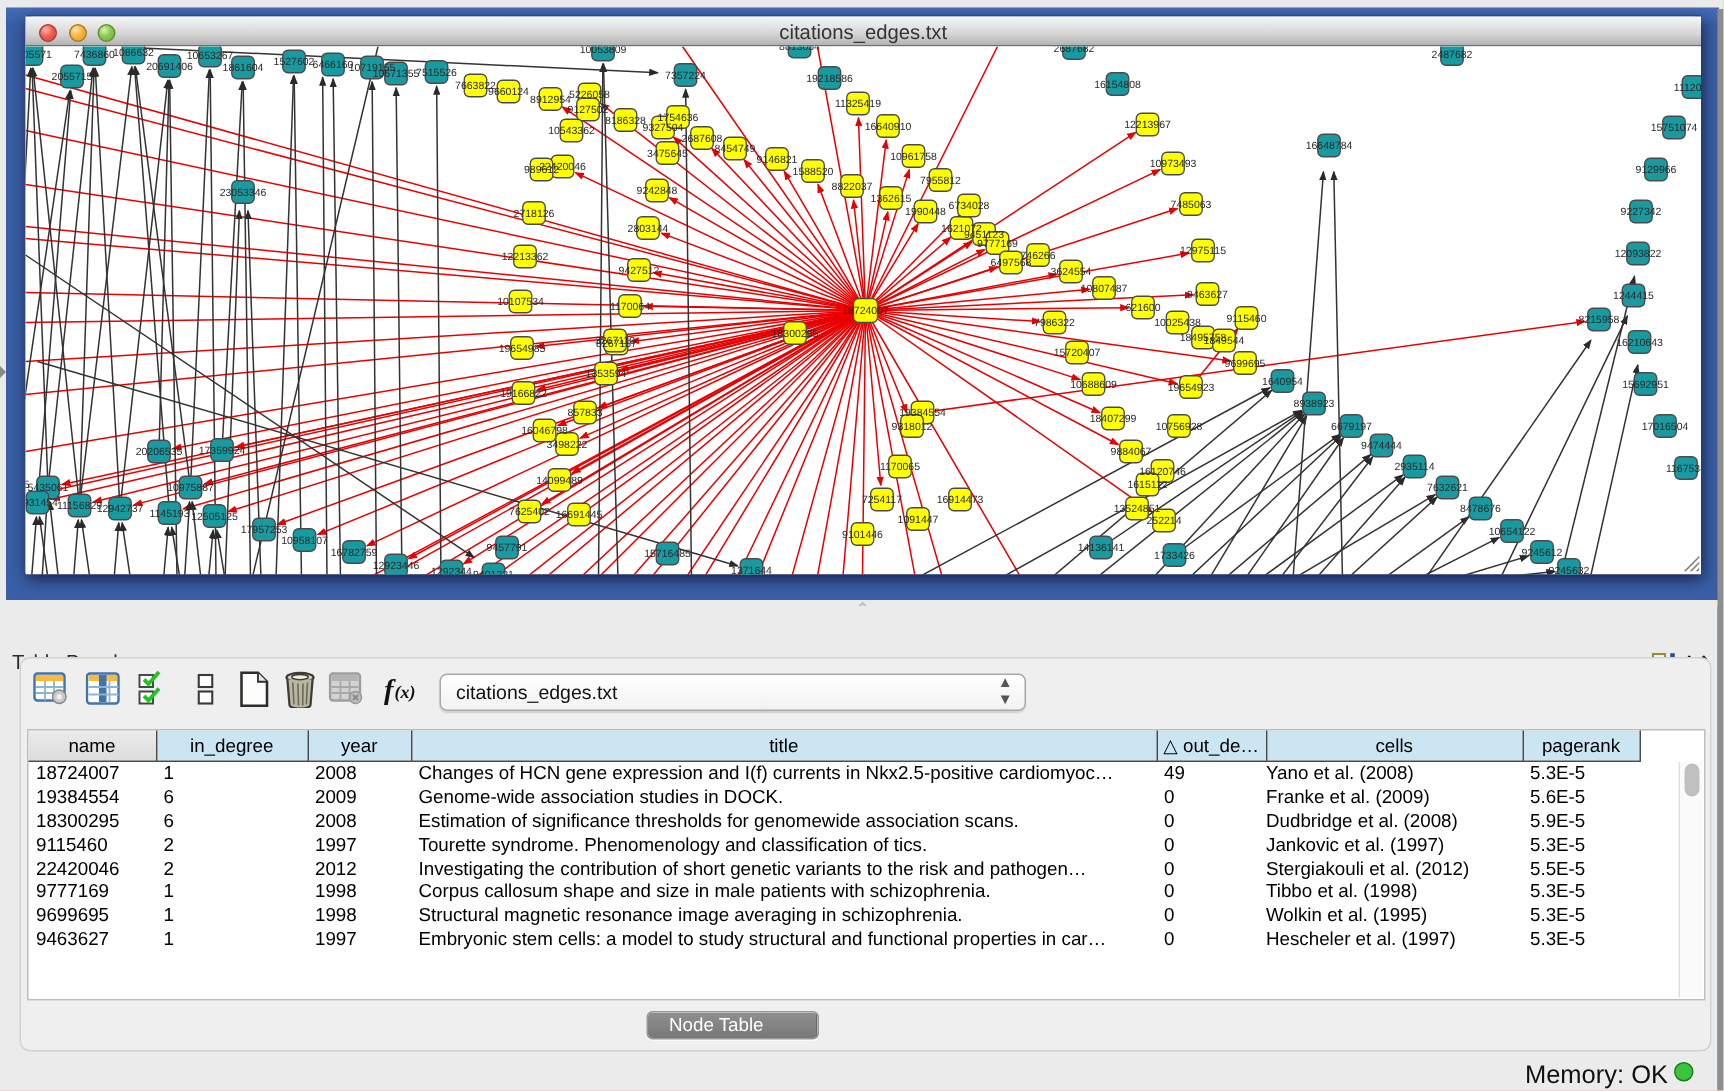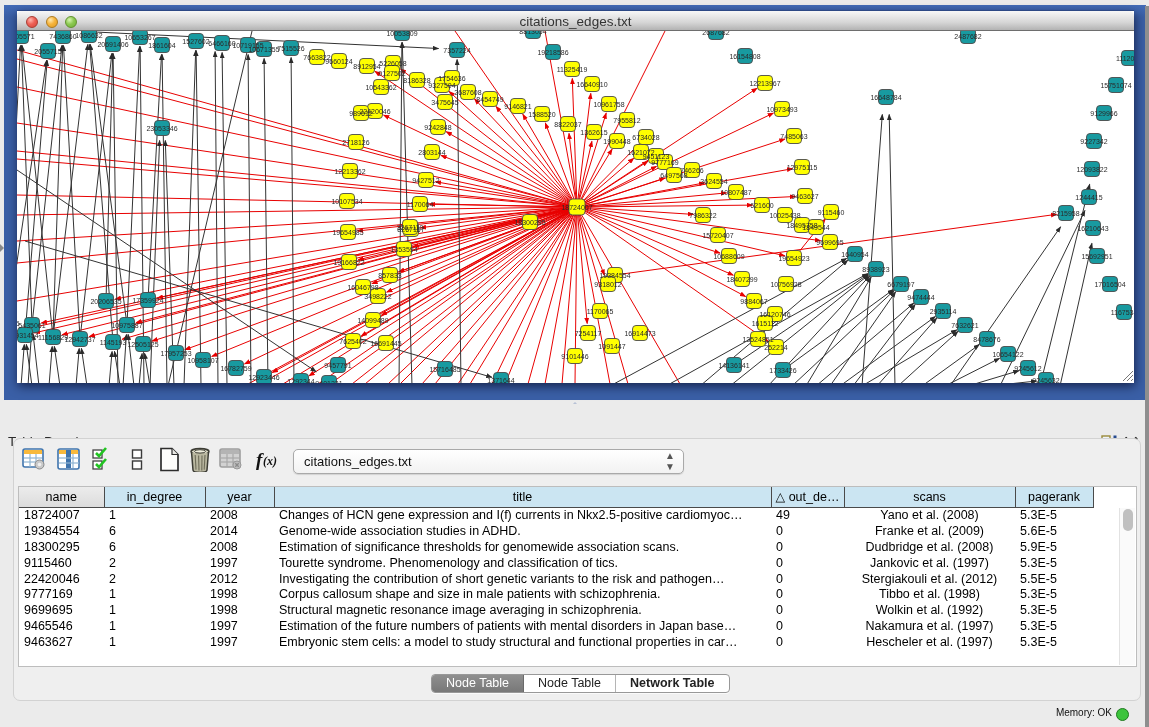--- a/index.html
+++ b/index.html
@@ -29,33 +29,33 @@
 #combo { position:absolute; left:275px; top:2px; width:391px; height:25px; background:linear-gradient(#ffffff,#f2f2f2);
   border:1px solid #a9a9a9; border-radius:5px; font-size:13px; color:#111; line-height:23px; padding-left:10px;
   box-shadow:0 1px 1px rgba(0,0,0,.12);}
 #combo .upd { position:absolute; right:8px; top:0; height:23px; font-size:10px; color:#555; line-height:11px; }
 #tablewrap { position:absolute; left:4px; top:47px; width:1119px; height:181px; background:#fff; border:1px solid #bdbdbd; }
 table#grid { border-collapse:collapse; table-layout:fixed; width:1074px; font-size:12.5px; color:#000; }
 table#grid th { height:20px; font-weight:normal; font-size:12.5px; background:#cbe5f2;
   border:1px solid #4a4a4a; border-top:none; padding:0; text-align:center; overflow:hidden; white-space:nowrap;}
 table#grid th.h1 { background:linear-gradient(#ececec,#dcdcdc); border-left:none; }
 table#grid td { height:15.9px; padding:0 0 0 5px; overflow:hidden; white-space:nowrap; }
-table#grid td.c6 { text-align:center; padding:0; }
+table#grid td.c6 { padding:0; }
 #vsb { position:absolute; right:1px; top:21px; bottom:1px; width:16px; background:#fafafa; border-left:1px solid #e2e2e2;}
 #vsb .th { position:absolute; left:2.5px; top:1px; width:10px; height:22px; background:#c0c0c0; border-radius:5px; }
 
 #tabs { position:absolute; left:417px; top:235px; height:19px; display:flex;
   border:1px solid #989898; border-radius:4px; overflow:hidden; background:#fff;
-  box-shadow:0 1px 0 rgba(255,255,255,.7);}
+  box-shadow:0 1px 0 rgba(255,255,255,.7);flex-direction:column;}
 #tabs div { font-size:12.5px; line-height:17px; padding:0 14px; color:#222; border-right:1px solid #b5b5b5;}
 #tabs div.sel { background:linear-gradient(#8f8f8f,#787878); color:#fff; border-right:1px solid #6a6a6a;}
 #tabs div:last-child { border-right:none;font-weight:bold; }
 
 #status { position:absolute; left:0; top:298px; width:1145px; height:25px; }
-#status .m { position:absolute; right:33px; top:5px; font-size:10px; color:#111; }
+#status .m { position:absolute; right:33px; top:5px; font-size:17px; color:#111; }
 #status .dot { position:absolute; right:16px; top:6px; width:13px; height:13px; border-radius:50%;
   background:#3cc43c; border:1px solid #1f7a1f; }
 #phicons { position:absolute; right:5px; top:7px; width:40px; height:16px; }
 #lmark { position:absolute; left:0; top:244px; width:0; height:0; border-left:4px solid #8a8a8a; border-top:4px solid transparent; border-bottom:4px solid transparent; }
 </style></head>
 <body>
 <div id="root">
   <div id="desk">
     <div id="blue"></div>
     <div id="lmark"></div>
@@ -661,37 +661,37 @@
               <col style="width:171px">
               <col style="width:78px">
             </colgroup>
           <tbody>
               <tr>
                 <th class="h1">name</th>
                 <th>in_degree</th>
                 <th>year</th>
                 <th>title</th>
                 <th>△ out_de…</th>
-                <th>scans</th>
+                <th>cells</th>
                 <th>pagerank</th>
               </tr>
           <tr>
                 <td class="c1">18724007</td>
                 <td class="c2">1</td>
                 <td class="c3">2008</td>
                 <td class="c4">Changes of HCN gene expression and I(f) currents in Nkx2.5-positive cardiomyoc…</td>
                 <td class="c5">49</td>
                 <td class="c6">Yano et al. (2008)</td>
                 <td class="c7">5.3E-5</td>
               </tr>
               <tr>
                 <td class="c1">19384554</td>
                 <td class="c2">6</td>
-                <td class="c3">2014</td>
-                <td class="c4">Genome-wide association studies in ADHD.</td>
+                <td class="c3">2009</td>
+                <td class="c4">Genome-wide association studies in DOCK.</td>
                 <td class="c5">0</td>
                 <td class="c6">Franke et al. (2009)</td>
                 <td class="c7">5.6E-5</td>
               </tr>
               <tr>
                 <td class="c1">18300295</td>
                 <td class="c2">6</td>
                 <td class="c3">2008</td>
                 <td class="c4">Estimation of significance thresholds for genomewide association scans.</td>
                 <td class="c5">0</td>
@@ -724,30 +724,21 @@
                 <td class="c5">0</td>
                 <td class="c6">Tibbo et al. (1998)</td>
                 <td class="c7">5.3E-5</td>
               </tr>
               <tr>
                 <td class="c1">9699695</td>
                 <td class="c2">1</td>
                 <td class="c3">1998</td>
                 <td class="c4">Structural magnetic resonance image averaging in schizophrenia.</td>
                 <td class="c5">0</td>
-                <td class="c6">Wolkin et al. (1992)</td>
-                <td class="c7">5.3E-5</td>
-              </tr>
-              <tr>
-                <td class="c1">9465546</td>
-                <td class="c2">1</td>
-                <td class="c3">1997</td>
-                <td class="c4">Estimation of the future numbers of patients with mental disorders in Japan base…</td>
-                <td class="c5">0</td>
-                <td class="c6">Nakamura et al. (1997)</td>
+                <td class="c6">Wolkin et al. (1995)</td>
                 <td class="c7">5.3E-5</td>
               </tr>
               <tr>
                 <td class="c1">9463627</td>
                 <td class="c2">1</td>
                 <td class="c3">1997</td>
                 <td class="c4">Embryonic stem cells: a model to study structural and functional properties in car…</td>
                 <td class="c5">0</td>
                 <td class="c6">Hescheler et al. (1997)</td>
                 <td class="c7">5.3E-5</td>

